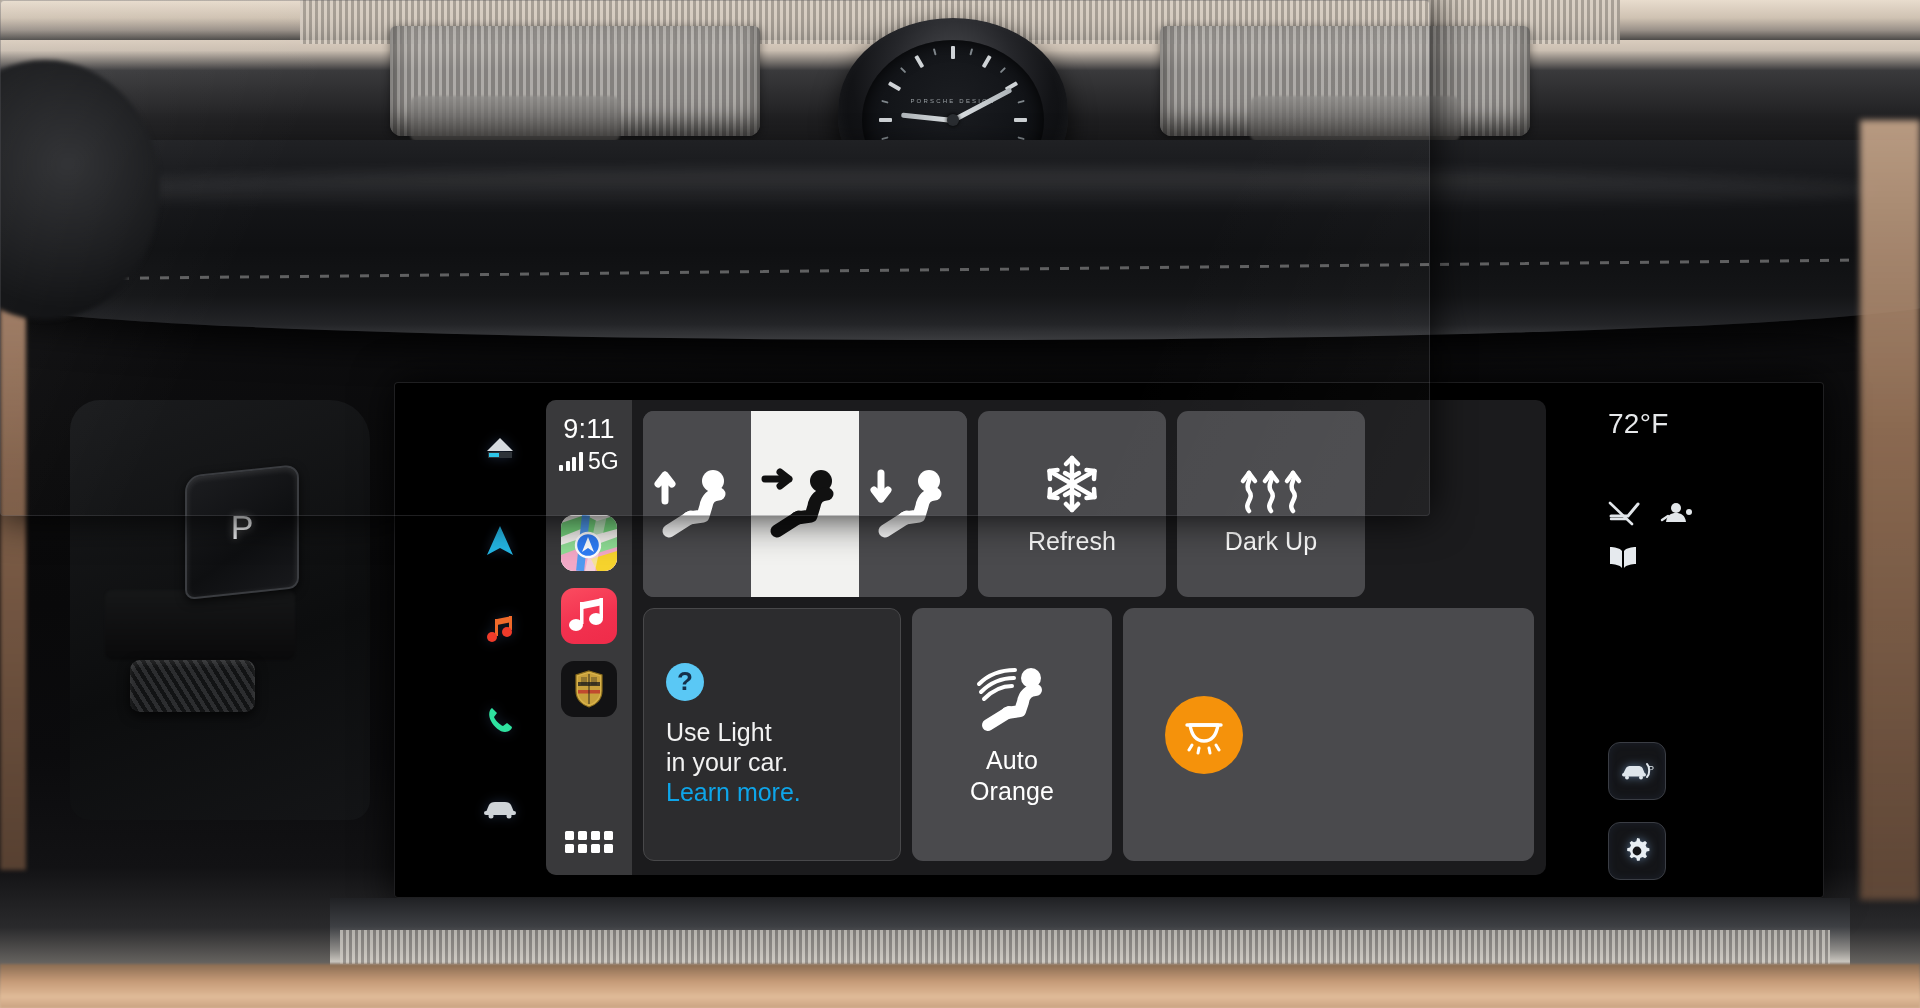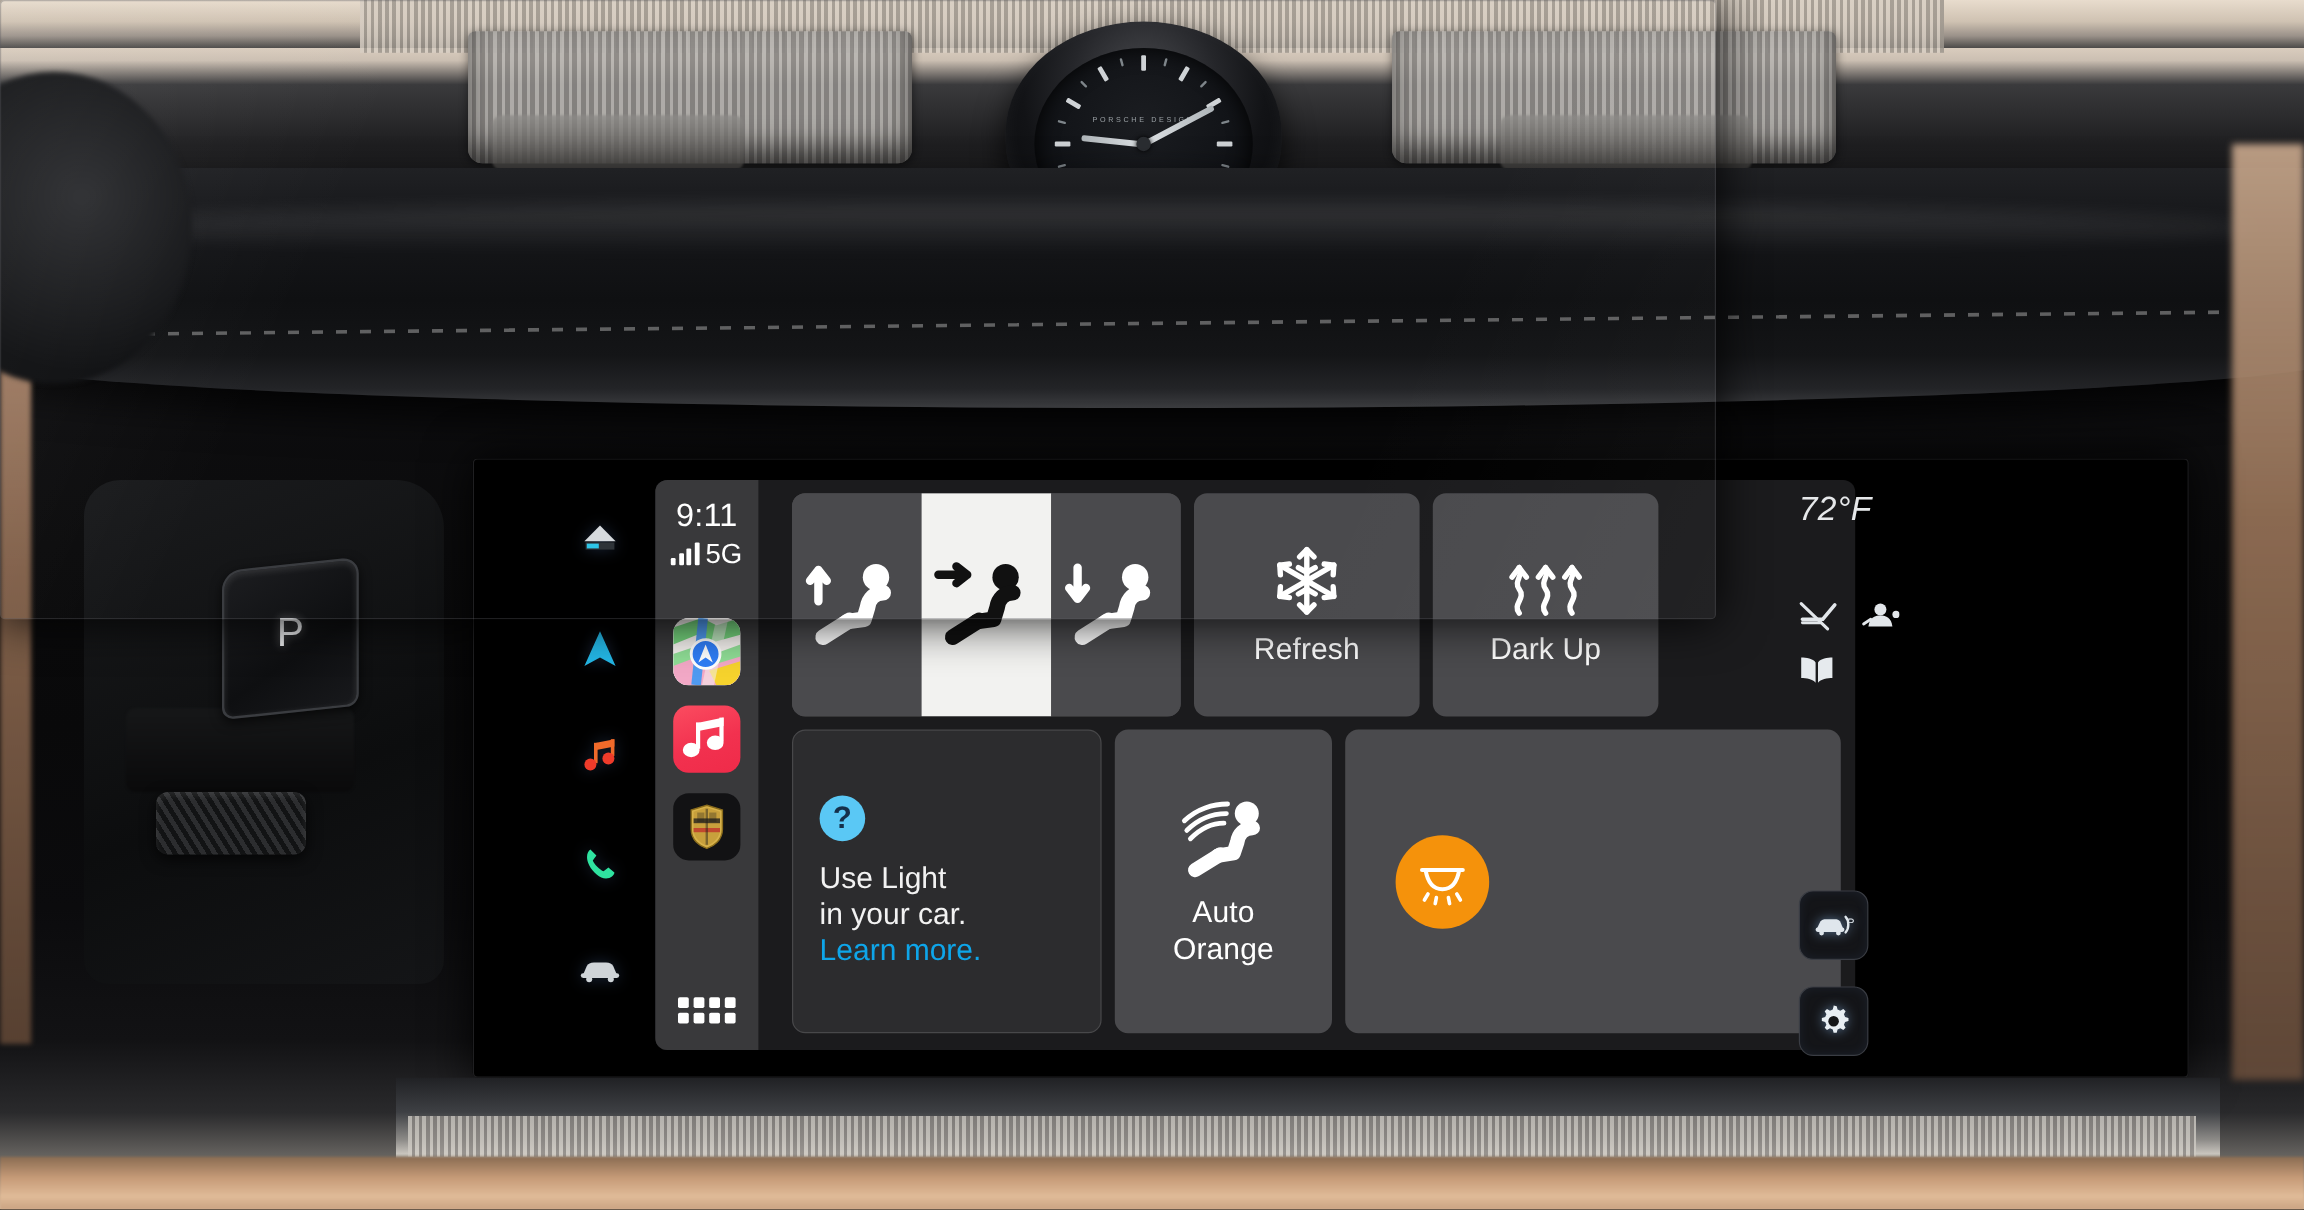--- a/index.html
+++ b/index.html
@@ -212,21 +212,20 @@
   .veh-icon { width:42px; height:42px; display:flex; align-items:center; justify-content:center; }
   .veh-icon svg { filter: drop-shadow(0 0 6px rgba(120,170,255,.22)); }
 
   
   .carplay {
     position:absolute; left:546px; top:400px; width:1000px; height:475px;
     background:#1b1b1d;
     border-radius:10px;
     overflow:hidden;
     display:flex;
-    gap:17px;
   }
   .cp-sidebar {
     width:86px; flex:0 0 86px;
     background:#39393b;
     display:flex; flex-direction:column; align-items:center;
     padding-top:10px;
   }
   .cp-time { color:#fff; font-size:27px; font-weight:500; letter-spacing:.2px; line-height:1; margin-top:6px; }
   .cp-status { display:flex; align-items:flex-end; gap:5px; margin-top:9px; }
   .bars { display:flex; align-items:flex-end; gap:2.5px; height:19px; }
@@ -274,38 +273,38 @@
     align-items:flex-start; justify-content:center; padding:0 22px;
   }
   .siri-badge {
     width:38px; height:38px; border-radius:50%; background:#5ac8f5;
     display:flex; align-items:center; justify-content:center;
     color:#15304a; font-size:26px; font-weight:700; margin-bottom:16px;
   }
   .siri-text { font-size:25px; line-height:30px; color:#f2f2f2; }
   .siri-link { color:#0ea5e9; }
 
-  .tile-climate { width:181px;justify-content:center; }
+  .tile-climate { width:200px;justify-content:center; }
   .tile-ambient { flex:1; flex-direction:row; justify-content:flex-start; padding-left:42px; gap:38px; }
   .amb-dot {
     width:78px; height:78px; border-radius:50%;
     background:#f5920b; display:flex; align-items:center; justify-content:center;
     flex:0 0 78px;
   }
   .amb-text { display:flex; flex-direction:column; align-items:center; }
   .amb-title { font-size:28px; color:#fff; }
   .amb-sub { font-size:27px; color:#b7b7b9; margin-top:3px; }
   .amb-count {
     margin-top:15px; background:#3b3b3e; color:#e6e6e8;
     font-size:20px; padding:5px 18px; border-radius:13px;
   }
 
   
   .veh-right {
-    position:absolute; left:1499px; top:408px; width:140px; height:460px;font-style:italic;
+    position:absolute; left:1608px; top:408px; width:140px; height:460px;
   }
   .veh-temp { color:#e6e8ea; font-size:28px; letter-spacing:.3px; }
   .veh-row-icons { display:flex; gap:18px; align-items:center; margin-top:60px; }
   .veh-book { margin-top:14px; }
   .veh-btns { position:absolute; left:0; bottom:-12px; display:flex; flex-direction:column; gap:22px; }
   .veh-btn {
     width:56px; height:56px; border-radius:12px;
     background:#141518; border:1px solid #3a3d44;
     display:flex; align-items:center; justify-content:center;
     box-shadow: inset 0 0 10px rgba(120,170,255,.08);

